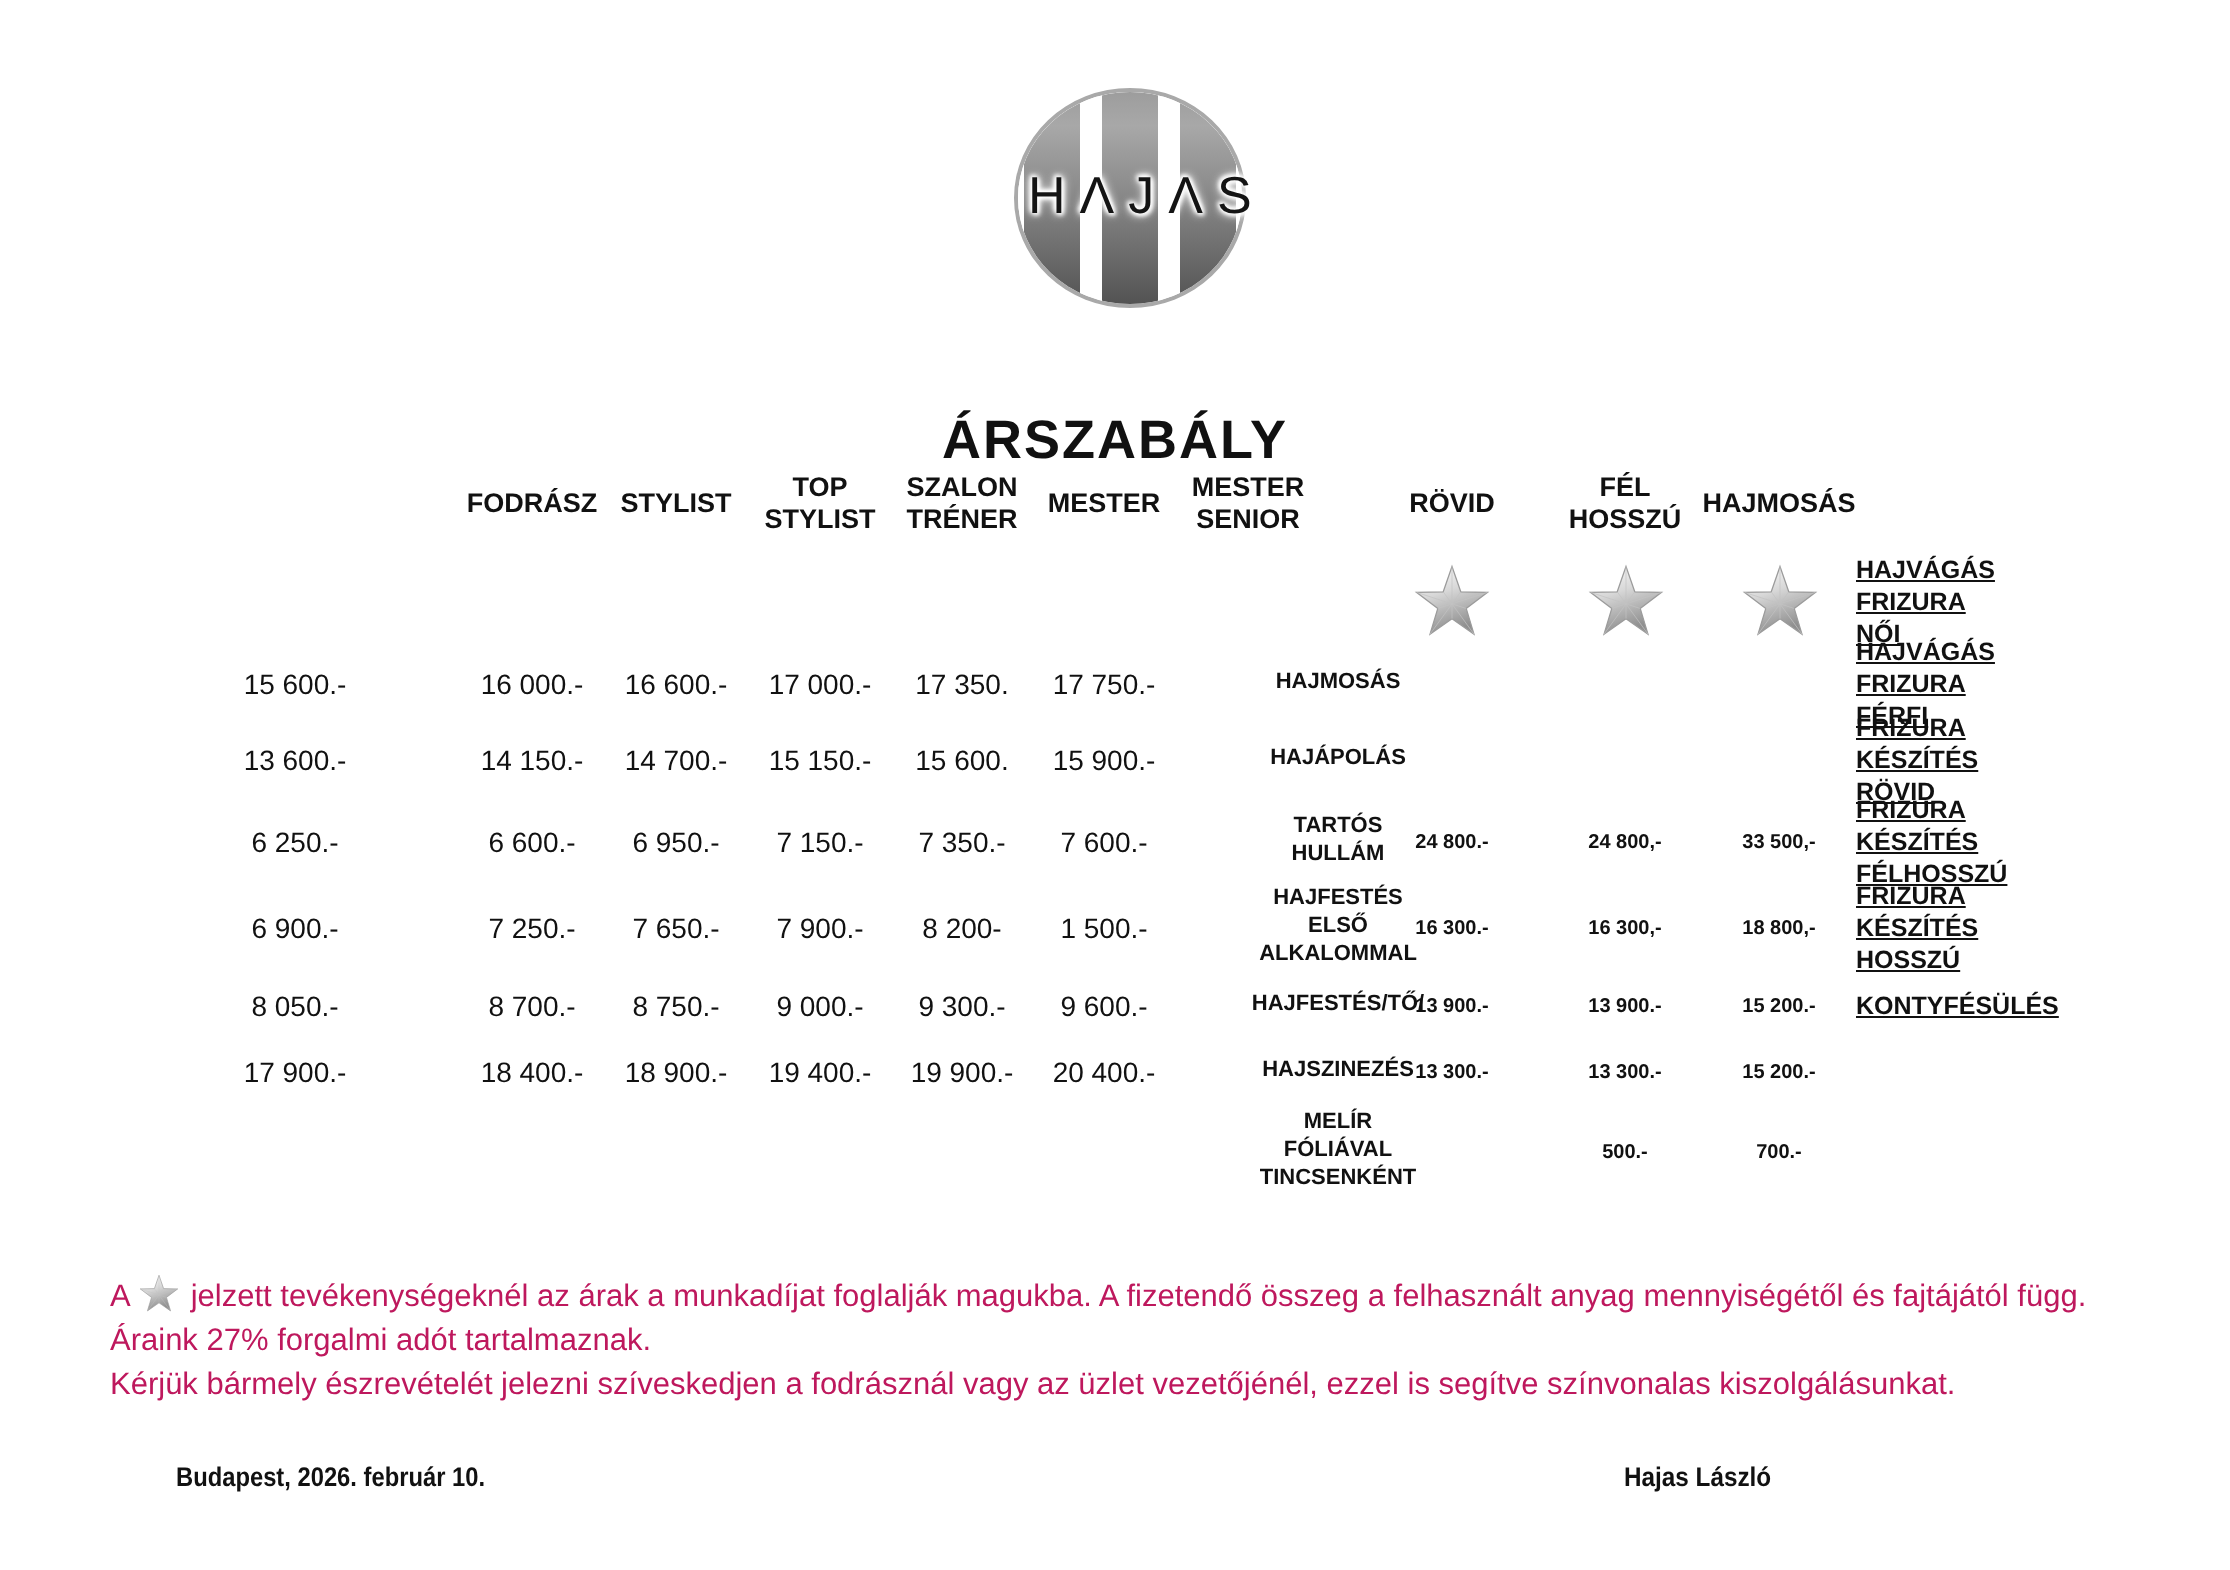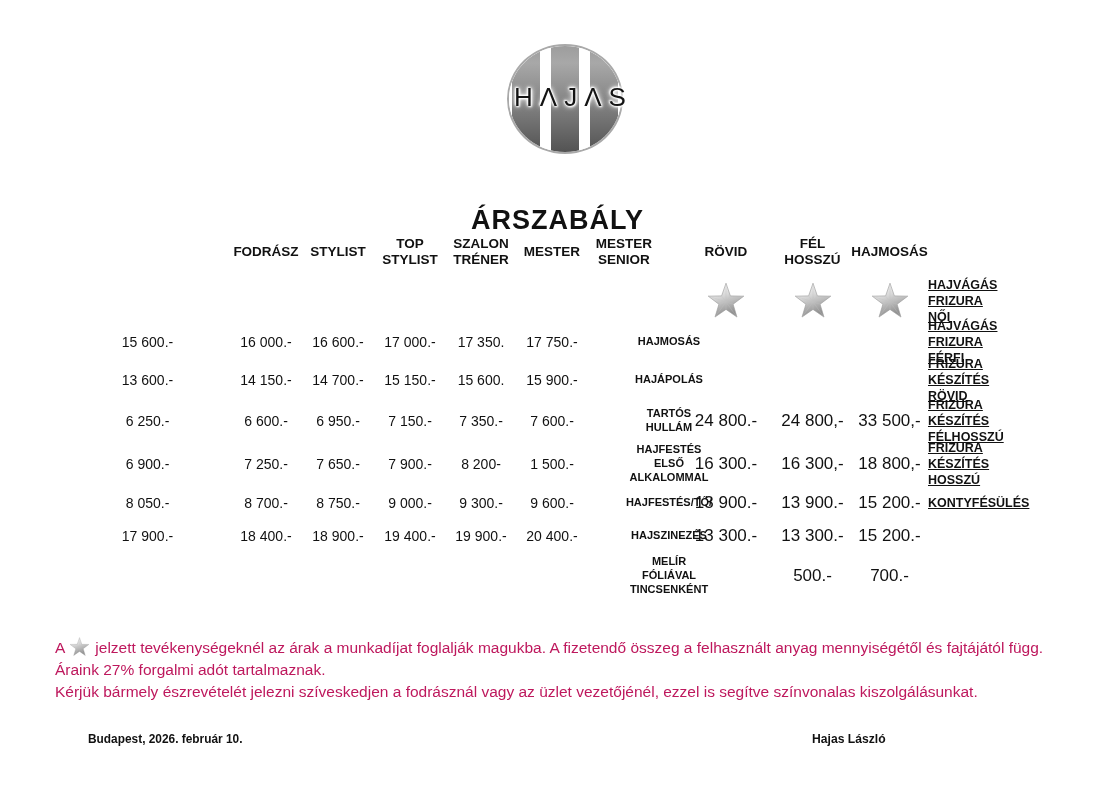--- a/index.html
+++ b/index.html
@@ -42,21 +42,21 @@
     display: grid;
     grid-template-columns: 165px 72px 72px 72px 70px 72px 72px 18px 96px 77px 77px 80px;
     grid-template-rows: 54px 44px 38px 38px 44px 42px 36px 30px 50px;
   }
   .pricetable > div { display: flex; align-items: center; justify-content: center; text-align: center; }
   .hcell { font-weight: bold; font-size: 13.5px; line-height: 1.15; color: #111; }
   .vcell { font-weight: normal; font-size: 14px; white-space: nowrap; color: #111; }
   .lbl  { justify-content: flex-start !important; text-align: left !important;
           font-weight: bold; font-size: 12.5px; line-height: 1.3; color: #111; text-decoration: underline; }
   .rlbl { font-weight: bold; font-size: 11px; line-height: 1.25; color: #111; padding: 0 2px; }
-  .rv   { font-weight: normal; font-size: 17px; white-space: nowrap; color: #111; }
+  .rv   { font-weight: bold; font-size: 10px; white-space: nowrap; color: #111; }
   .starcell svg { width: 40px; height: 38px; }
 
   
   .notes {
     position: absolute; left: 55px; top: 637px; width: 1005px; text-align: left;
     font-family: Liberation Sans, sans-serif; font-size: 15.5px; line-height: 1.42; color: #be185d;
   }
   .note-star { vertical-align: -4px; margin: 0 5px 0 4px; }
 
   

